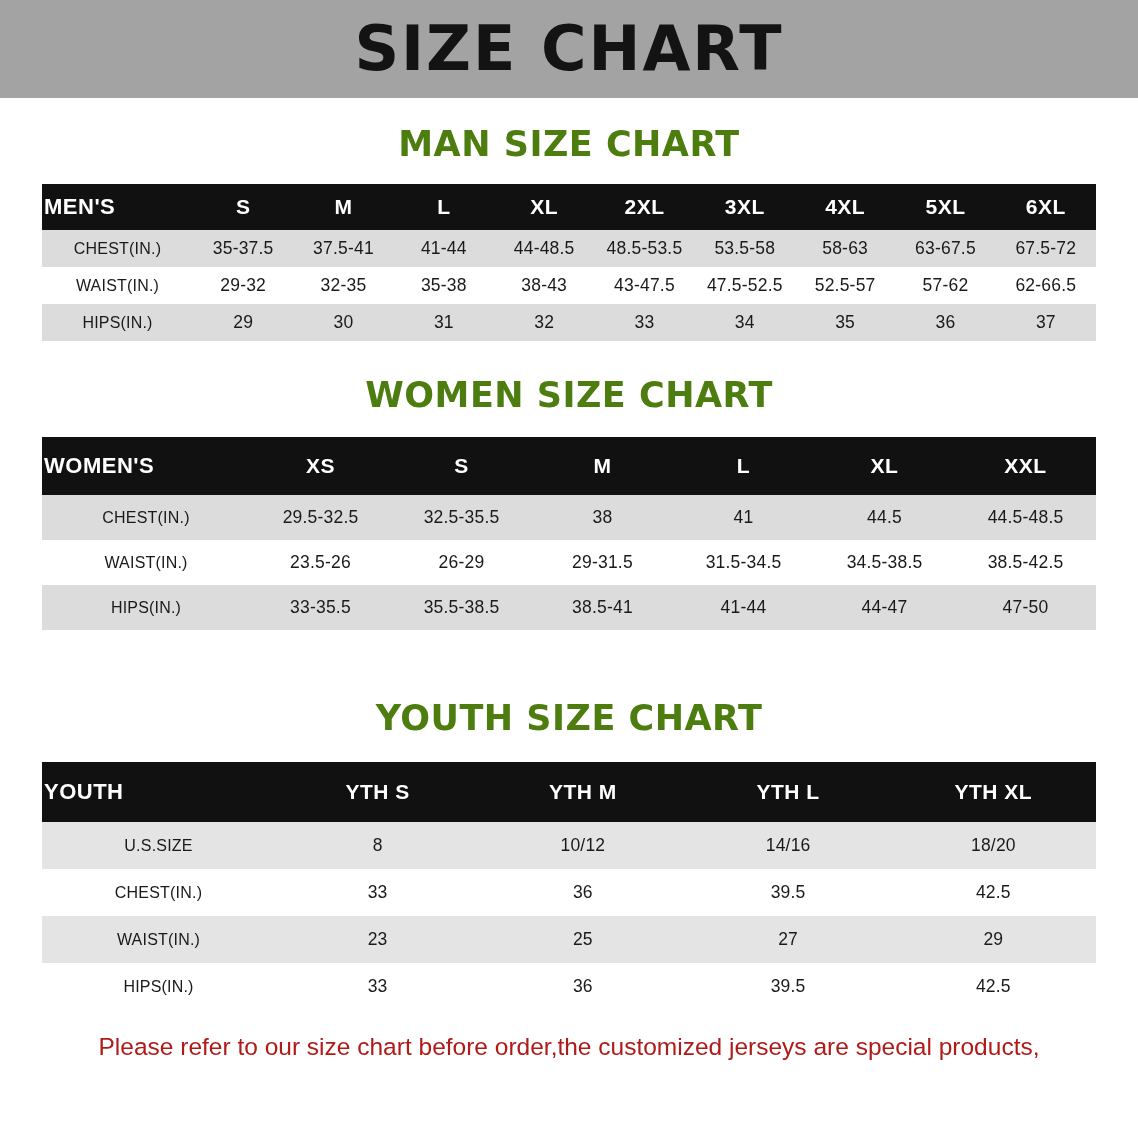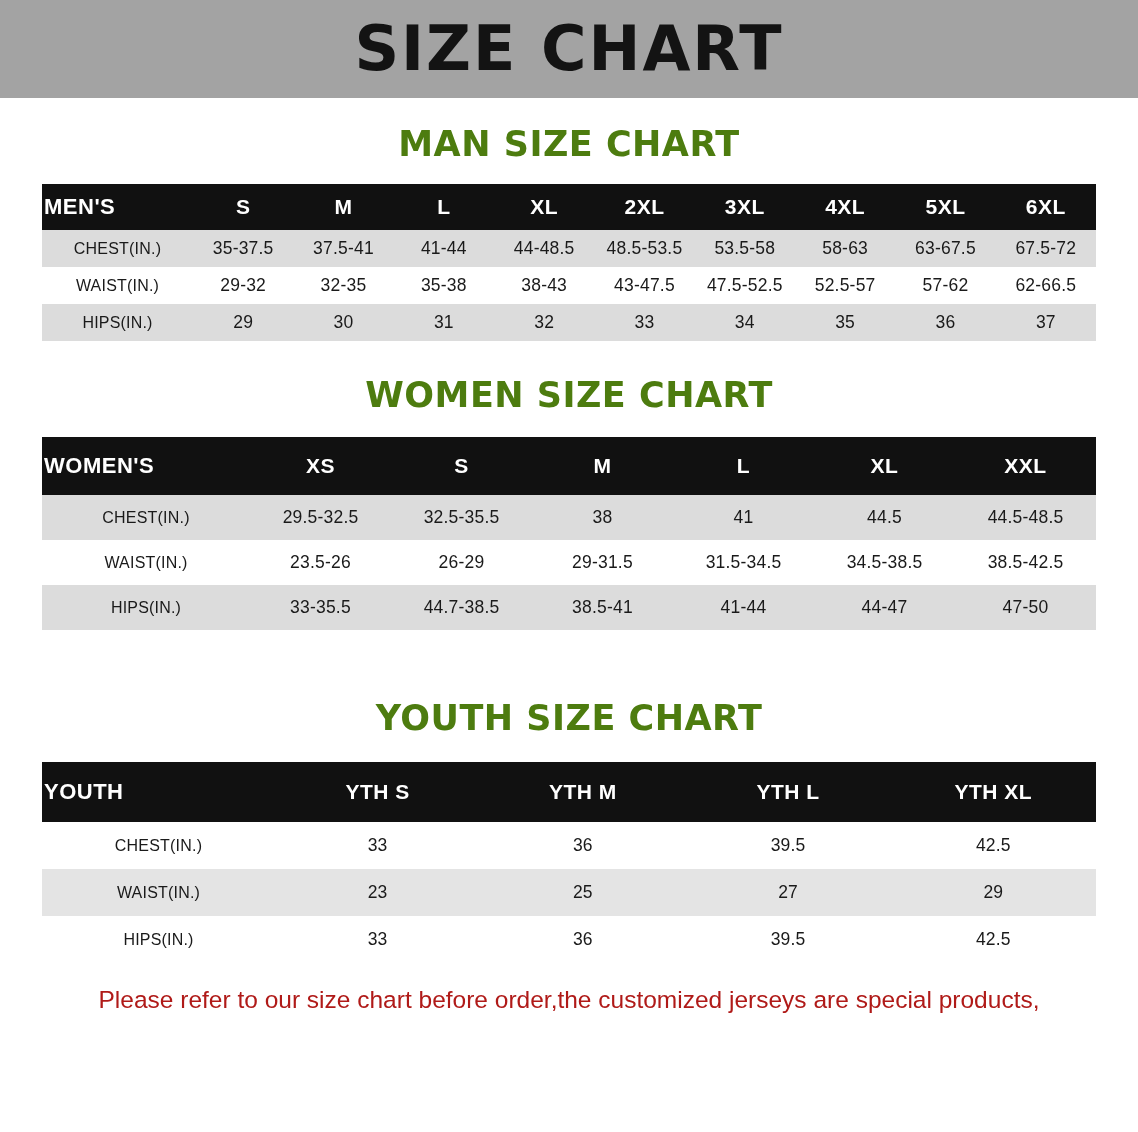--- a/index.html
+++ b/index.html
@@ -222,21 +222,21 @@
           <td>23.5-26</td>
           <td>26-29</td>
           <td>29-31.5</td>
           <td>31.5-34.5</td>
           <td>34.5-38.5</td>
           <td>38.5-42.5</td>
         </tr>
         <tr class="band-dark">
           <td class="rowlabel">HIPS(IN.)</td>
           <td>33-35.5</td>
-          <td>44.7-38.5</td>
+          <td>35.5-38.5</td>
           <td>38.5-41</td>
           <td>41-44</td>
           <td>44-47</td>
           <td>47-50</td>
         </tr>
       </tbody>
     </table>
   </div>
 
   <div class="section-title t-youth">YOUTH SIZE CHART</div>
@@ -245,20 +245,27 @@
       <thead>
         <tr>
           <th class="rowlabel">YOUTH</th>
           <th>YTH S</th>
           <th>YTH M</th>
           <th>YTH L</th>
           <th>YTH XL</th>
         </tr>
       </thead>
       <tbody>
+        <tr class="band-dark">
+          <td class="rowlabel">U.S.SIZE</td>
+          <td>8</td>
+          <td>10/12</td>
+          <td>14/16</td>
+          <td>18/20</td>
+        </tr>
         <tr class="band-light">
           <td class="rowlabel">CHEST(IN.)</td>
           <td>33</td>
           <td>36</td>
           <td>39.5</td>
           <td>42.5</td>
         </tr>
         <tr class="band-dark">
           <td class="rowlabel">WAIST(IN.)</td>
           <td>23</td>

